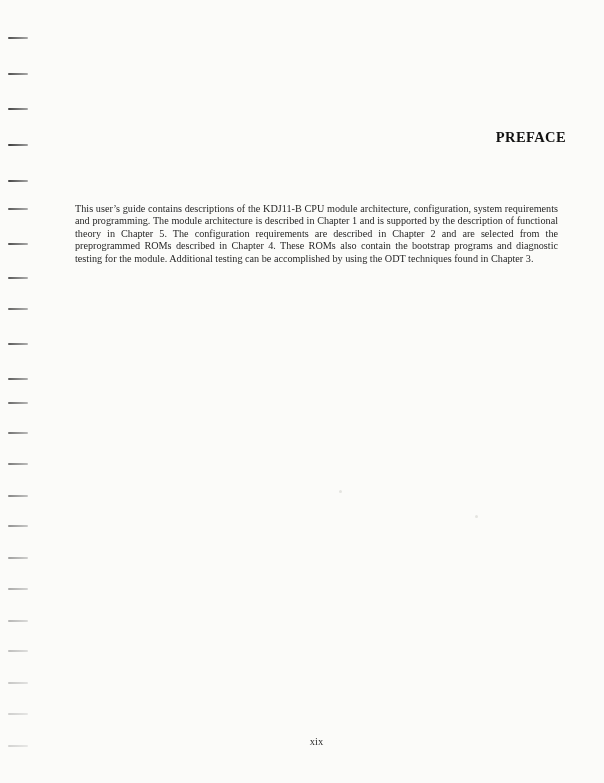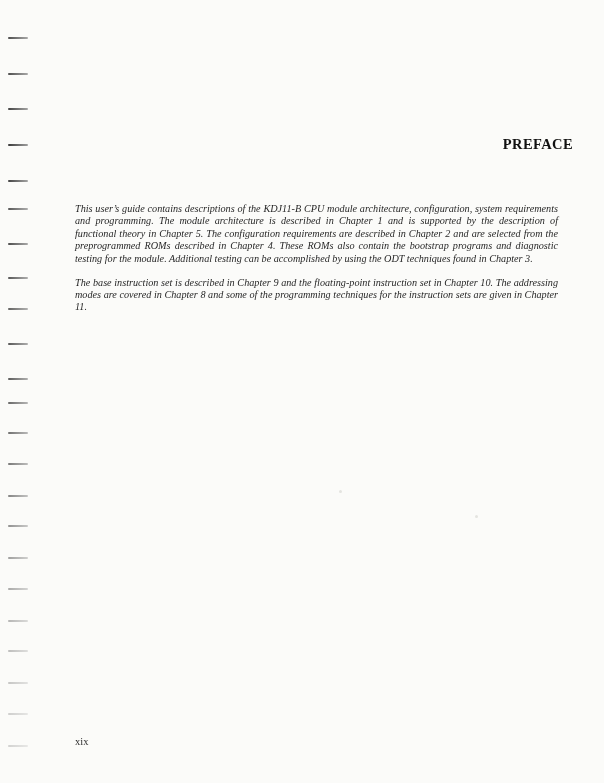--- a/index.html
+++ b/index.html
@@ -26,47 +26,46 @@
     width: 20px;
     height: 2px;
     background: linear-gradient(to right, #2e2e2e 0%, #555 35%, #9a9a9a 100%);
     border-radius: 1px;
   }
   .preface {
     position: absolute;
     top: 121px;
     left: 75px;
     width: 483px;
-    margin: 15px;
+    margin: 8px;
     text-align: right;
     font-size: 14.5px;
     font-weight: bold;
     letter-spacing: 0.4px;
     color: #111;
   }
   .content {
     position: absolute;
     top: 203px;
     left: 75px;
     width: 483px;
     font-size: 10.2px;
     line-height: 12.4px;
     text-align: justify;
     color: #272727;
-    font-style: italic;
   }
   .content p {
     margin: 0 0 11.6px 0;
   }
   .page-number {
     position: absolute;
     top: 736px;
     left: 75px;
     width: 483px;
-    text-align: left;
+    text-align: center;
     font-size: 10.5px;
     color: #2c2c2c;
   }
   .speck {
     position: absolute;
     width: 3px;
     height: 3px;
     background: #e4e4e0;
     border-radius: 50%;
   }
@@ -100,20 +99,19 @@
       <div class="mark" style="top: 650px; opacity: 0.3;"></div>
       <div class="mark" style="top: 682px; opacity: 0.26;"></div>
       <div class="mark" style="top: 713px; opacity: 0.22;"></div>
       <div class="mark" style="top: 745px; opacity: 0.2;"></div>
     </div>
 
   <h1 class="preface">PREFACE</h1>
 
   <div class="content" id="paragraphs">
       <p>This user’s guide contains descriptions of the KDJ11-B CPU module architecture, configuration, system requirements and programming. The module architecture is described in Chapter 1 and is supported by the description of functional theory in Chapter 5. The configuration requirements are described in Chapter 2 and are selected from the preprogrammed ROMs described in Chapter 4. These ROMs also contain the bootstrap programs and diagnostic testing for the module. Additional testing can be accomplished by using the ODT techniques found in Chapter 3.</p>
-      <p>The base instruction set is described in Chapter 9 and the floating-point instruction set in Chapter 10. The addressing modes are covered in Chapter 8 and some of the programming techniques for the instruction sets are given in Chapter 11.</p>
     </div>
 
   <div class="speck speck1"></div>
   <div class="speck speck2"></div>
 
   <div class="page-number">xix</div>
 </div>
 
 </body></html>

